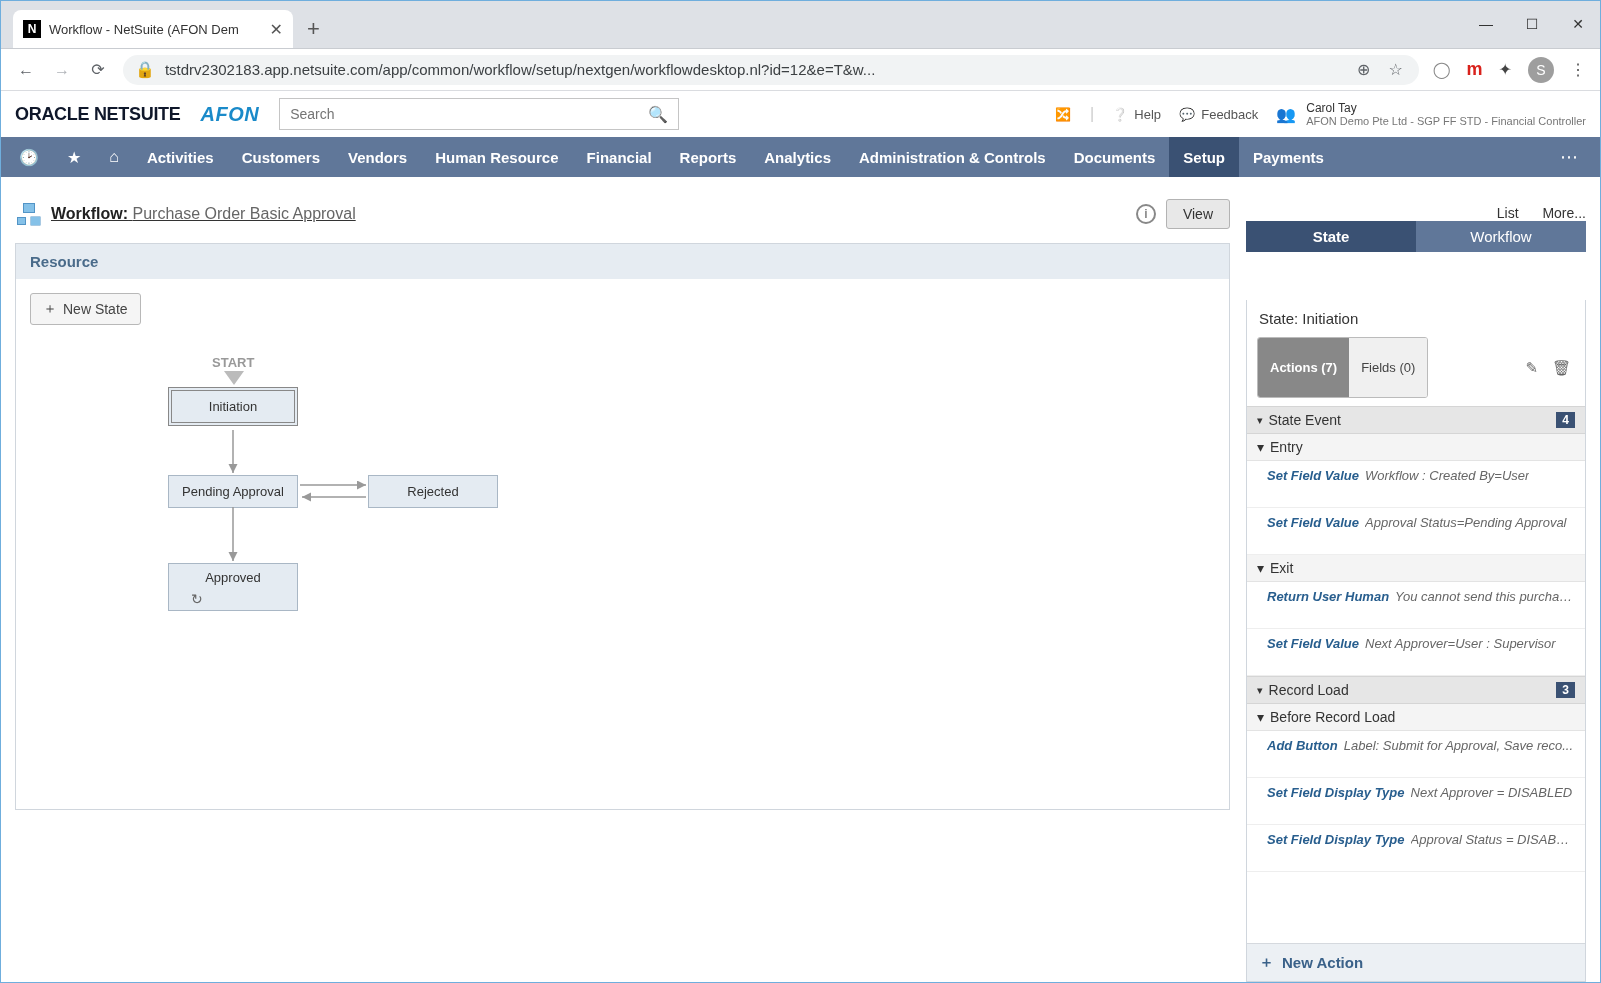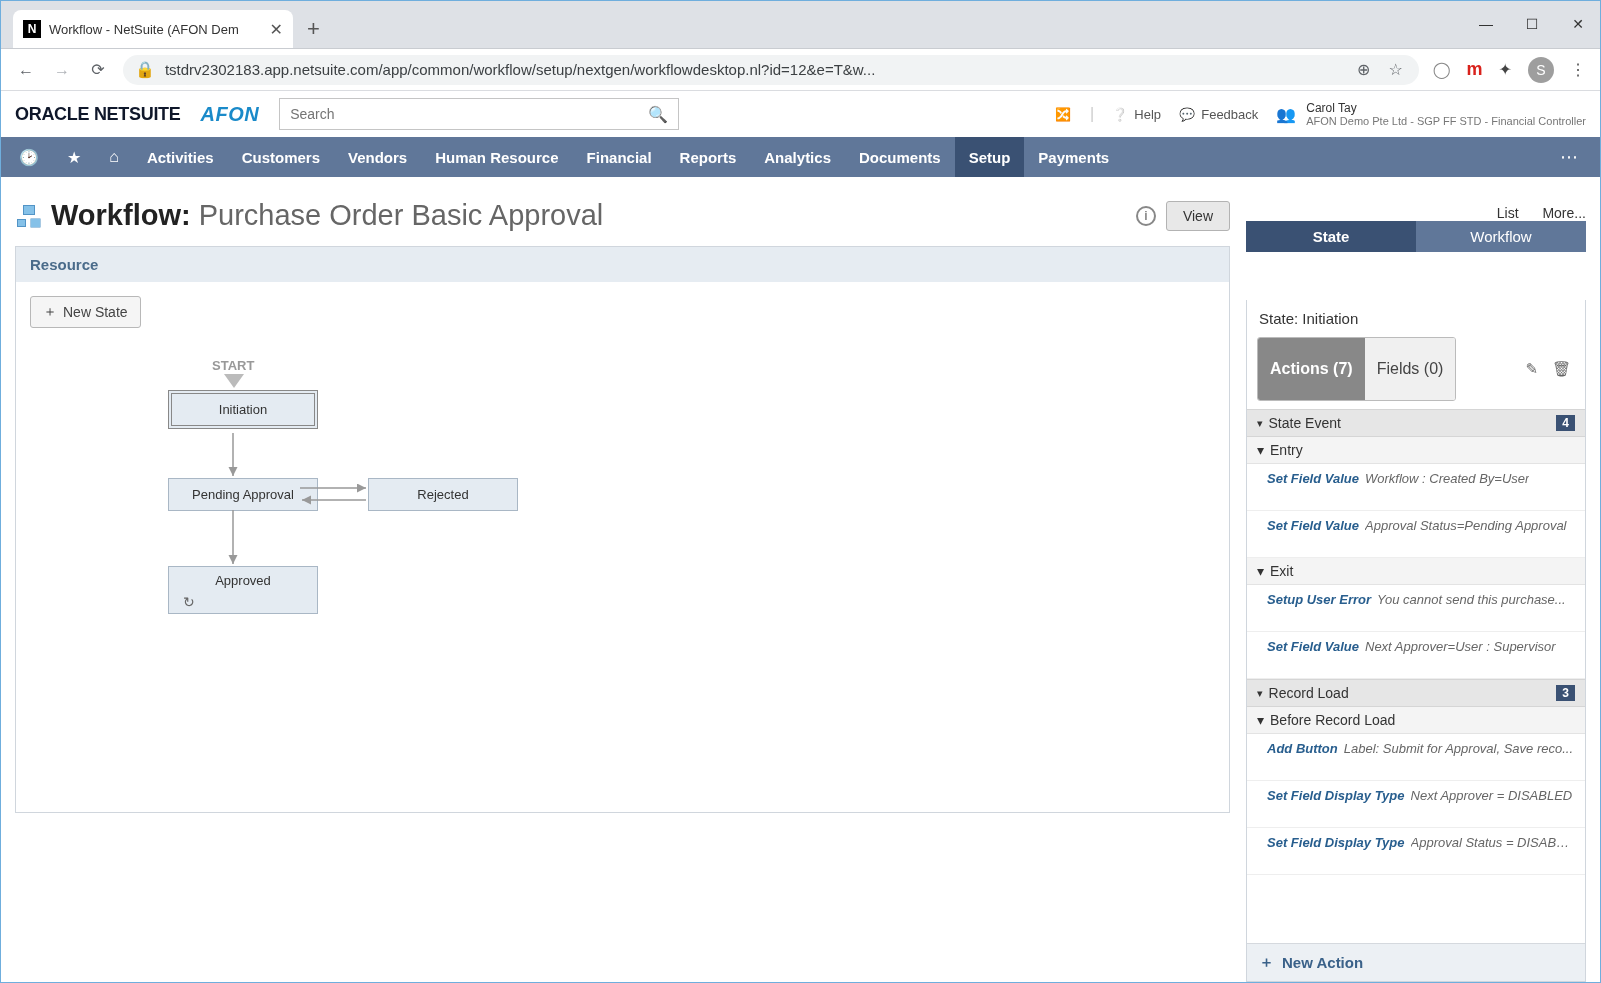--- a/index.html
+++ b/index.html
@@ -44,54 +44,54 @@
 
   
   .content { display: flex; padding: 0 14px; gap: 16px; height: calc(983px - 48px - 42px - 46px - 40px - 2px); }
   .main-col { flex: 1; display: flex; flex-direction: column; }
   .side-col { width: 340px; display: flex; flex-direction: column; }
 
   .page-head { display: flex; align-items: center; padding: 22px 0 14px; }
   .wf-icon { width: 26px; height: 22px; margin-right: 10px; position:relative; }
   .wf-icon::before { content:""; position:absolute; width:10px; height:8px; background:#85c1e8; border:1px solid #5294c6; top:0; left:8px; }
   .wf-icon::after { content:""; position:absolute; width:7px; height:6px; background:#85c1e8; border:1px solid #5294c6; bottom:0; left:2px; box-shadow: 14px 0 0 #85c1e8, 14px 0 0 0.5px #5294c6; }
-  .page-title { font-size: 29px; color: #333; }
+  .page-title { font-size: 16px; color: #333; text-decoration: underline; }
   .page-title b { font-weight: 700; color: #222; }
   .info-ico { width:20px; height:20px; border:2px solid #888; border-radius:50%; display:flex;align-items:center;justify-content:center; color:#888; font-size:12px; margin-left:auto; margin-right:10px; font-weight:bold;}
   .view-btn { background: #e8e8e8; border: 1px solid #b3b3b3; padding: 6px 16px; border-radius: 3px; font-size: 14px; color: #333; }
 
   .actions-right { padding: 28px 0 0; text-align: right; font-size: 14px; color: #333; }
   .actions-right span { margin-left: 20px; }
 
   .workspace { border: 1px solid #d0d6dd; }
   .workspace-hdr { background: #e6ecf2; padding: 9px 14px; font-size: 15px; color: #4a6b8a; font-weight: 600; }
   .workspace-body { background: #fff; padding: 14px; height: 530px; position: relative; }
   .new-state-btn { border: 1px solid #b8b8b8; background: #f5f5f5; padding: 6px 12px; border-radius: 3px; font-size: 14px; display: inline-flex; align-items: center; gap: 6px; color: #444;}
 
   .diagram { position: relative; margin-top: 30px; margin-left: 120px; }
   .start-lbl { position: absolute; top: 0; left: 62px; font-size: 13px; color: #999; font-weight: 600; }
   .start-tri { position: absolute; top: 16px; left: 74px; width:0; height:0; border-left: 10px solid transparent; border-right: 10px solid transparent; border-top: 14px solid #bbb; }
-  .node { position: absolute; width: 150px; background: #e4ebf2; border: 1px solid #a9b7c5; padding: 8px 4px; text-align: center; font-size: 13px; color: #333; }
+  .node { position: absolute; width: 130px; background: #e4ebf2; border: 1px solid #a9b7c5; padding: 8px 12px; text-align: center; font-size: 13px; color: #333; }
   .node.sel { border: 4px double #888; background:#e4ebf2; }
   .node-init { top: 32px; left: 18px; }
   .node-pending { top: 120px; left: 18px; }
   .node-rejected { top: 120px; left: 218px; }
   .node-approved { top: 208px; left: 18px; height: 48px; padding-top:6px; }
   .recycle-ico { font-size:14px; color:#666; display:block; margin-top:6px; text-align:left; padding-left:10px;}
   svg.arrows { position:absolute; top:0; left:0; width:500px; height:300px; pointer-events:none;}
 
   
   .side-tabs { display: flex; background: #607799; }
   .side-tab { flex: 1; text-align: center; padding: 7px 0; color: #fff; font-size: 15px; }
   .side-tab.active { background: #3a5173; font-weight: 600; }
   .side-body { border: 1px solid #d0d6dd; border-top: none; flex: 1; display: flex; flex-direction: column; background:#fff;margin-top:48px;}
   .state-title { padding: 10px 12px; font-size: 15px; color: #333; }
   .sub-tabs-row { display:flex; align-items:center; padding: 0 10px 8px; gap:6px;}
   .sub-tabs { display: flex; border:1px solid #bbb; border-radius:3px; overflow:hidden;}
-  .sub-tab { padding: 22px 12px; font-size: 16px; background:#f0f0f0; color:#444;}
+  .sub-tab { padding: 22px 12px; font-size: 13px; background:#f0f0f0; color:#444;}
   .sub-tab.active { background: #888; color: #fff; font-weight: 600; }
   .ico-btn { color:#666; font-size:15px; padding:4px; }
   .ico-spacer { flex:1; }
   .sec-hdr { background: #e6e6e6; border-top:1px solid #d5d5d5; border-bottom:1px solid #d5d5d5; padding: 5px 10px; font-size: 14px; display: flex; align-items: center; gap: 6px; color:#333;}
   .sec-hdr .chev { font-size:11px;}
   .sec-badge { margin-left: auto; background: #3a5173; color: #fff; font-size: 12px; padding: 1px 6px; font-weight:600;}
   .sub-hdr { background: #f4f4f4; border-bottom:1px solid #e3e3e3; padding: 5px 10px 5px 10px; font-size: 14px; color:#333; display:flex; gap:6px;}
   .action-row { padding: 7px 10px 24px 20px; font-size: 13px; border-bottom: 1px solid #eee; display:flex; gap:6px; white-space:nowrap; overflow:hidden;font-style:italic;}
   .action-row .act { color: #285e8e; font-weight: 600; flex-shrink:0;}
   .action-row .desc { color: #666; overflow:hidden; text-overflow:ellipsis;}
@@ -166,20 +166,21 @@
   <span class="nav-ico">🕑</span>
   <span class="nav-ico">★</span>
   <span class="nav-ico">⌂</span>
   <span class="nav-item">Activities</span>
   <span class="nav-item">Customers</span>
   <span class="nav-item">Vendors</span>
   <span class="nav-item">Human Resource</span>
   <span class="nav-item">Financial</span>
   <span class="nav-item">Reports</span>
   <span class="nav-item">Analytics</span>
+  <span class="nav-item">Administration &amp; Controls</span>
   <span class="nav-item">Documents</span>
   <span class="nav-item active">Setup</span>
   <span class="nav-item">Payments</span>
   <span class="nav-ellipsis">⋯</span>
 </div>
 
 <div class="content">
   <div class="main-col">
     <div class="page-head">
       <div class="wf-icon"></div>
@@ -262,21 +263,21 @@
         </div>
       <div class="action-row">
           <span class="act">Set Field Value</span>
           <span class="desc">Approval Status=Pending Approval</span>
         </div>
       <div class="sub-hdr">
         <span class="chev">▾</span>
         <span>Exit</span>
       </div>
       <div class="action-row">
-          <span class="act">Setup User Error</span>
+          <span class="act">Return User Human</span>
           <span class="desc">You cannot send this purchase...</span>
         </div>
       <div class="action-row">
           <span class="act">Set Field Value</span>
           <span class="desc">Next Approver=User : Supervisor</span>
         </div>
 
       <div class="sec-hdr">
         <span class="chev">▾</span>
         <span>Record Load</span>

